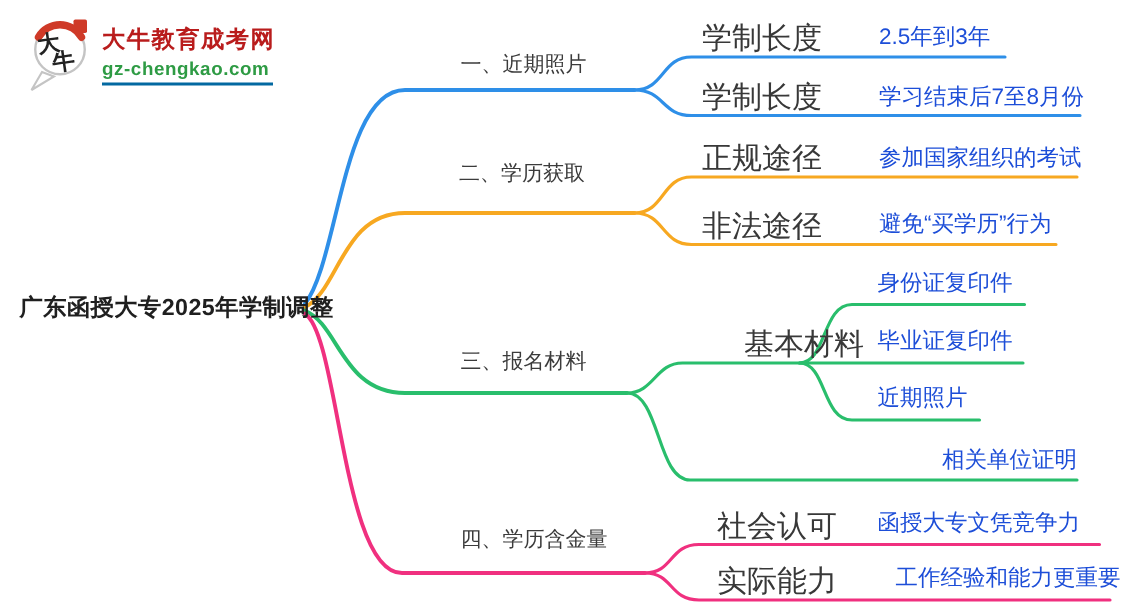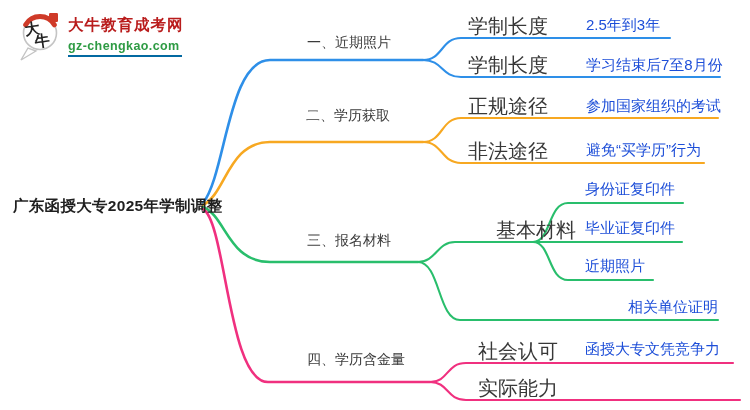--- a/index.html
+++ b/index.html
@@ -82,14 +82,15 @@
   <div class="t sl" style="left:468px;top:218px;margin-left:28px;">基本材料</div>
   <div class="t lf" style="left:585px;top:180px;">身份证复印件</div>
   <div class="t lf" style="left:585px;top:219px;">毕业证复印件</div>
   <div class="t lf" style="left:585px;top:257px;">近期照片</div>
   <div class="t lf" style="left:628px;top:298px;">相关单位证明</div>
 
   <div class="t bl" style="left:307px;top:351px;">四、学历含金量</div>
   <div class="t sl" style="left:478px;top:339px;">社会认可</div>
   <div class="t lf" style="left:585px;top:340px;">函授大专文凭竞争力</div>
   <div class="t sl" style="left:478px;top:376px;">实际能力</div>
+  <div class="t lf" style="left:597px;top:377px;">工作经验和能力更重要</div>
 
 </div>
 
 </body></html>

